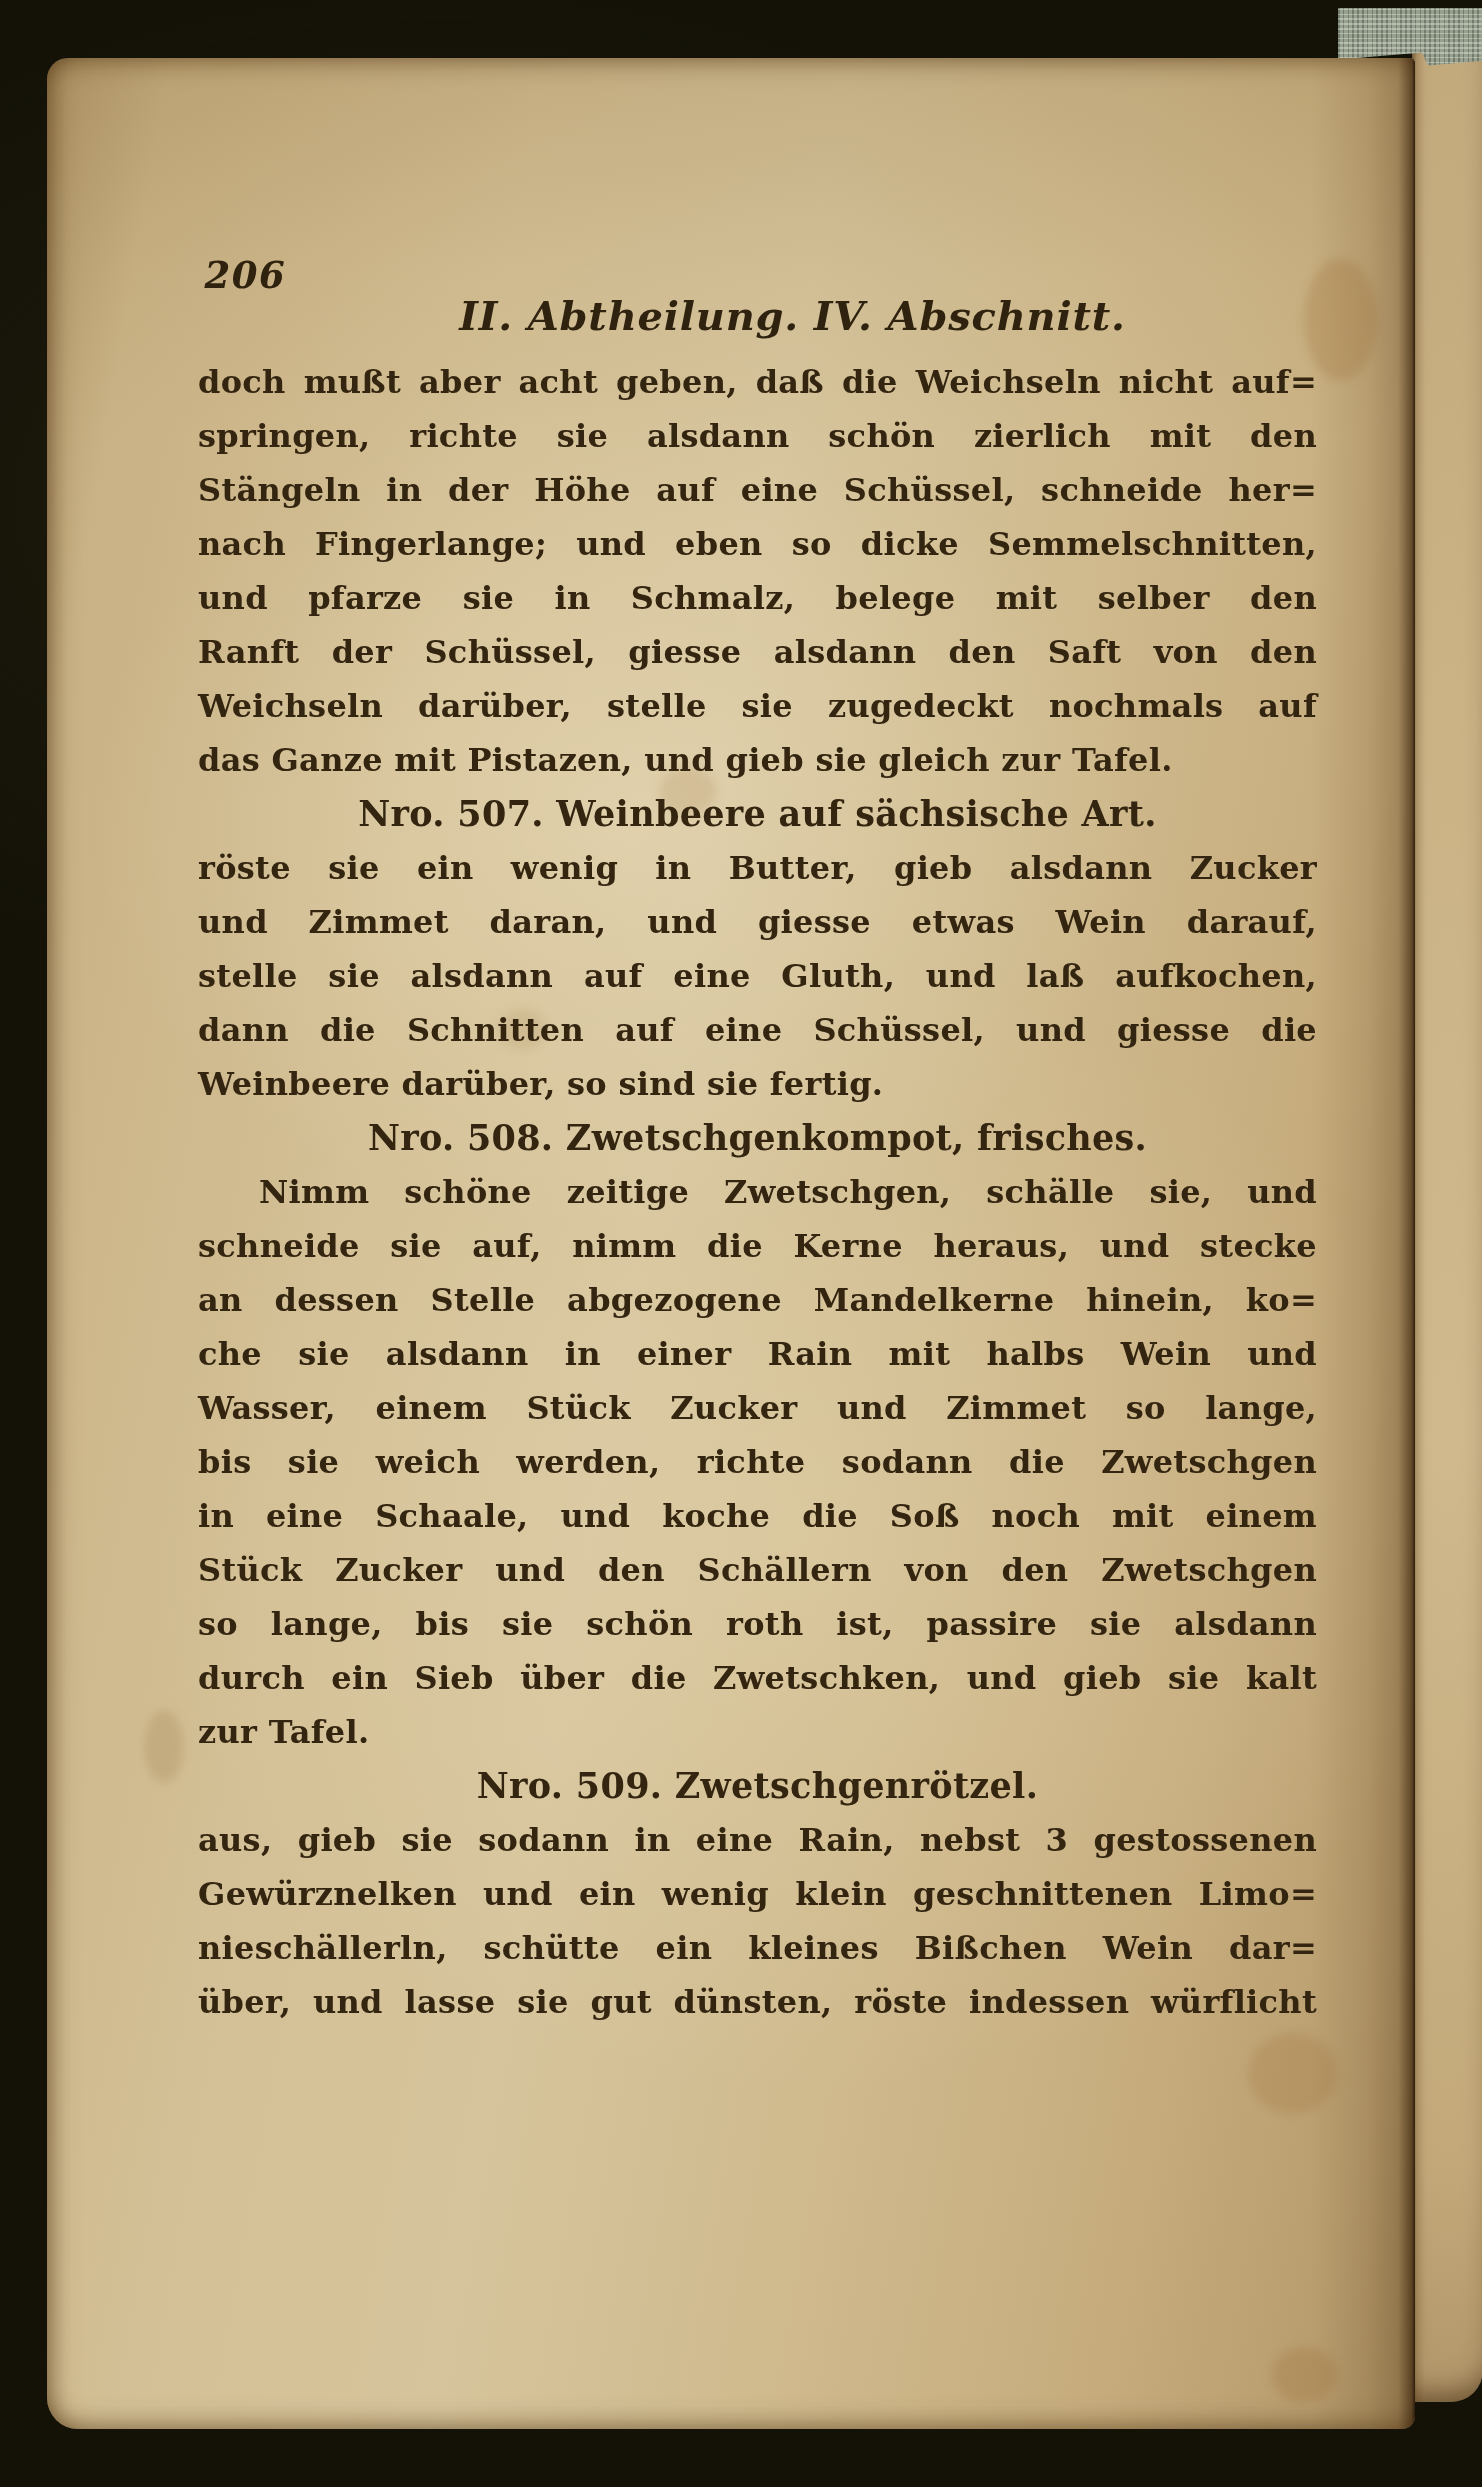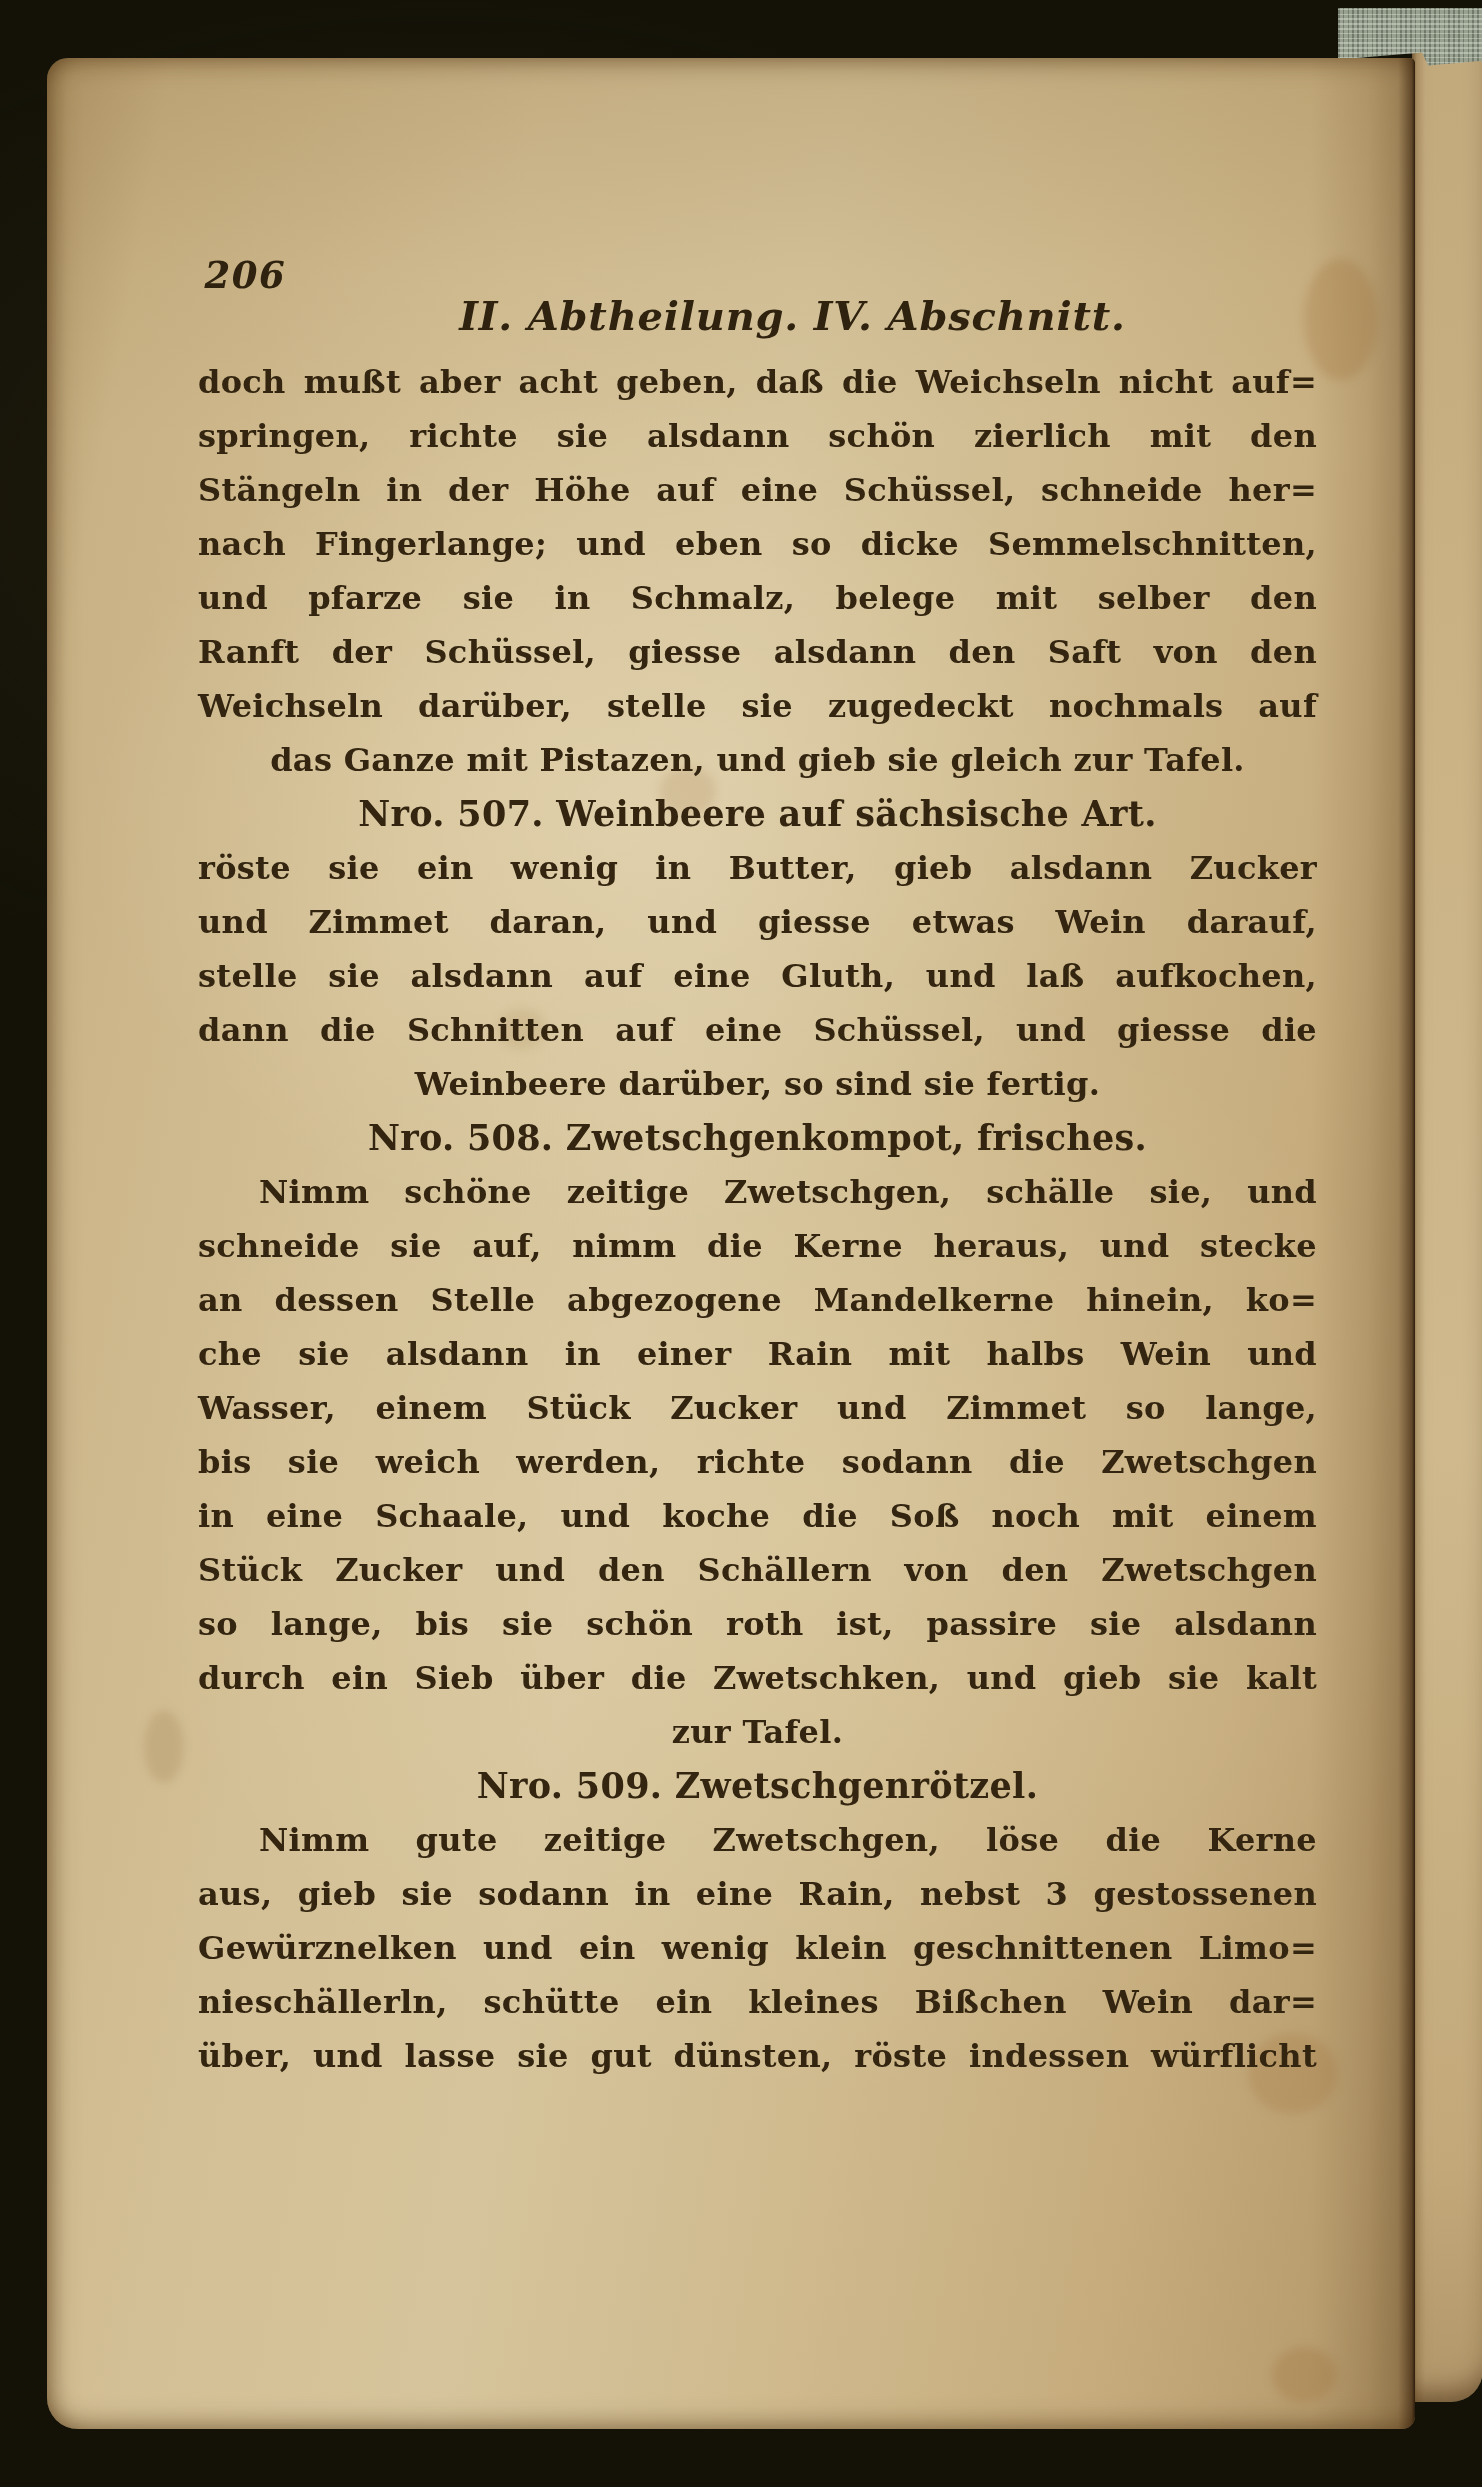--- a/index.html
+++ b/index.html
@@ -114,21 +114,21 @@
     white-space: nowrap;
     overflow: visible;
   }
   .line.body, .line.indent {
     text-align: justify;
     text-align-last: justify;
     white-space: normal;
     word-spacing: 1.6px;
   }
   .line.indent { text-indent: 61px; }
-  .line.body-end { text-align: center; white-space: normal; }
+  .line.body-end { text-align: left; white-space: normal; }
   .line.heading {
     text-align: center;
     font-size: 35px;
     white-space: normal;
   }
 </style>
 </head>
 <body>
 
 <div class="binding-cloth"></div>
@@ -170,20 +170,19 @@
       <div class="line body">an dessen Stelle abgezogene Mandelkerne hinein, ko=</div>
       <div class="line body">che sie alsdann in einer Rain mit halbs Wein und</div>
       <div class="line body">Wasser, einem Stück Zucker und Zimmet so lange,</div>
       <div class="line body">bis sie weich werden, richte sodann die Zwetschgen</div>
       <div class="line body">in eine Schaale, und koche die Soß noch mit einem</div>
       <div class="line body">Stück Zucker und den Schällern von den Zwetschgen</div>
       <div class="line body">so lange, bis sie schön roth ist, passire sie alsdann</div>
       <div class="line body">durch ein Sieb über die Zwetschken, und gieb sie kalt</div>
       <div class="line body-end">zur Tafel.</div>
       <div class="line heading">Nro. 509. Zwetschgenrötzel.</div>
-      <div class="line indent">Nimm gute zeitige Zwetschgen, löse die Kerne</div>
       <div class="line body">aus, gieb sie sodann in eine Rain, nebst 3 gestossenen</div>
       <div class="line body">Gewürznelken und ein wenig klein geschnittenen Limo=</div>
       <div class="line body">nieschällerln, schütte ein kleines Bißchen Wein dar=</div>
       <div class="line body">über, und lasse sie gut dünsten, röste indessen würflicht</div>
     </div>
 </div>
 
 
 </body></html>

